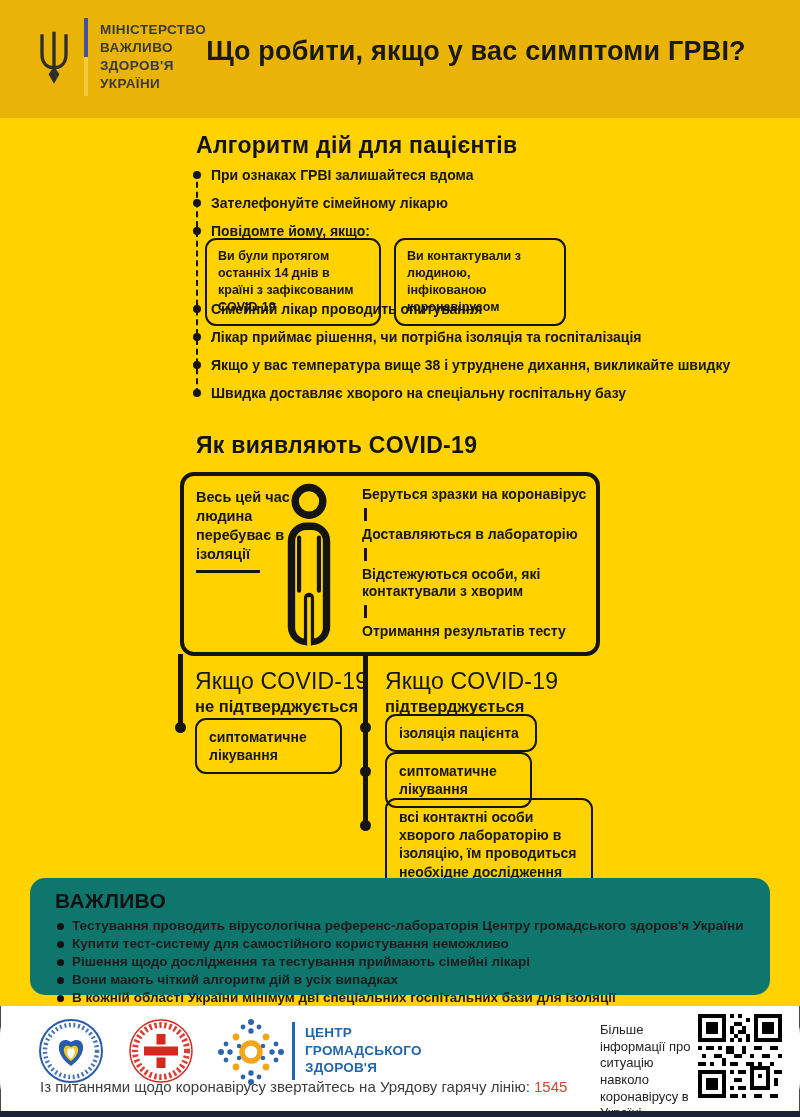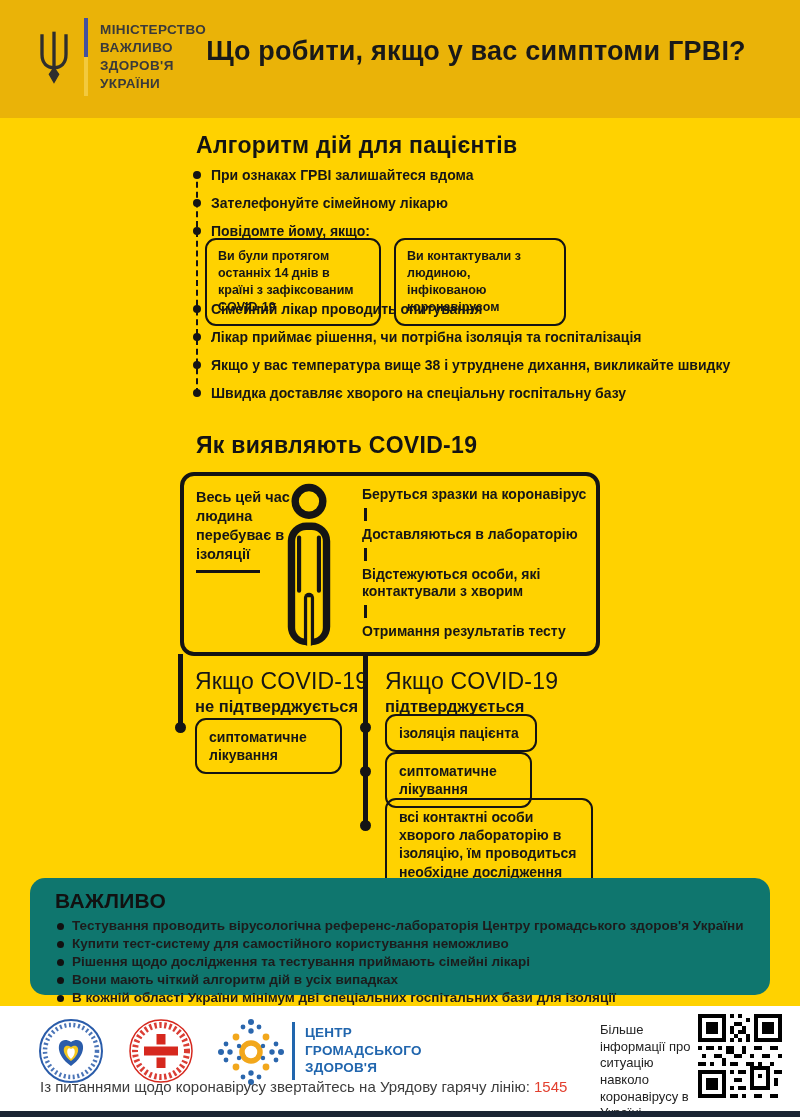--- a/index.html
+++ b/index.html
@@ -48,21 +48,21 @@
   .col-sub{position:absolute;font-size:16.5px;font-weight:800;}
   .obox{position:absolute;border:2.5px solid #141414;border-radius:11px;padding:8px 12px;
     font-size:14px;font-weight:700;line-height:1.3;box-sizing:border-box;}
   
   .important{position:absolute;left:30px;top:878px;width:740px;height:117px;background:#0f766e;border-radius:15px;
     padding:11px 25px;box-sizing:border-box;}
   .imp-title{font-size:21px;font-weight:800;color:#111;margin-bottom:4px;letter-spacing:.3px;}
   .imp-item{position:relative;padding-left:17px;font-size:13.5px;font-weight:700;color:#1c1c1c;line-height:17px;margin-bottom:1px;}
   .imp-item::before{content:"";position:absolute;left:2px;top:5.5px;width:7px;height:7px;border-radius:50%;background:#111;}
   
-  .footer{position:absolute;left:0;top:1006px;width:800px;height:105px;background:#fff;}
+  .footer{position:absolute;left:0;top:1006px;width:800px;height:105px;background:#fff;border-radius:28px;}
   .logo-seal{position:absolute;left:38px;top:12px;}
   .logo-redcross{position:absolute;left:128px;top:12px;}
   .logo-cgz-dots{position:absolute;left:215px;top:10px;}
   .cgz-divider{position:absolute;left:292px;top:16px;width:3px;height:58px;background:#2166AE;}
   .cgz-text{position:absolute;left:305px;top:18px;font-size:13.5px;font-weight:800;color:#2166AE;line-height:1.3;letter-spacing:.2px;}
   .hotline{position:absolute;left:40px;top:72px;font-size:15px;font-weight:400;color:#3d3d3d;}
   .hotline .num{color:#e2402f;font-weight:400;}
   .more-info{position:absolute;left:600px;top:16px;width:100px;font-size:13px;font-weight:400;color:#222;line-height:1.28;}
   .qr{position:absolute;left:698px;top:8px;}
   .navy-bar{position:absolute;left:0;top:1111px;width:800px;height:6px;background:#1a2433;}

